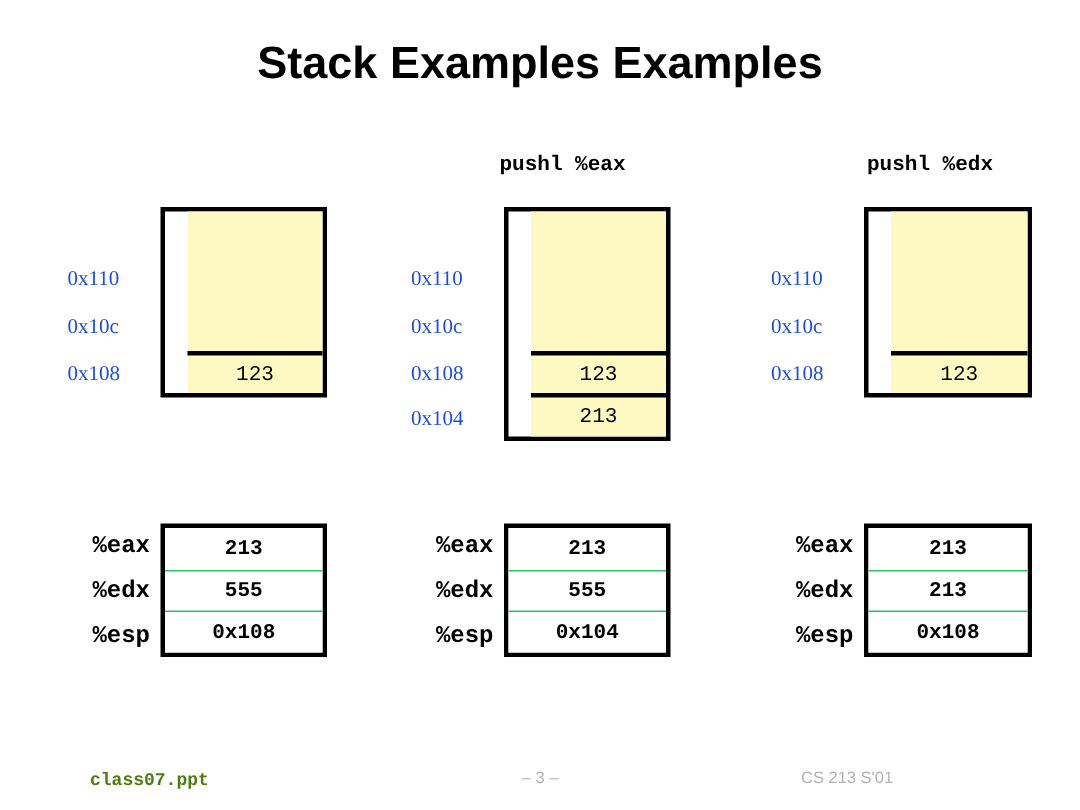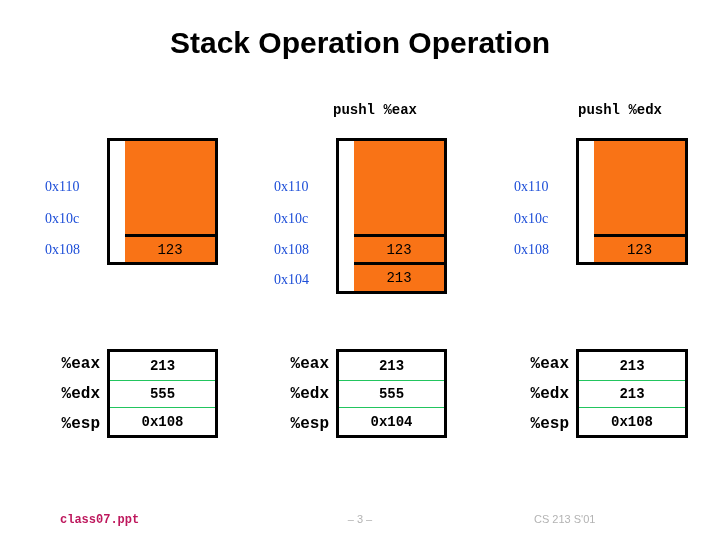--- a/index.html
+++ b/index.html
@@ -45,21 +45,21 @@
   
   .stack-box {
     position: absolute;
     border: 3px solid #000000;
     box-sizing: border-box;
     background: #ffffff;
   }
   .stack-cell {
     position: relative;
     box-sizing: border-box;
-    background: #f97316;
+    background: #fef9c3;
     font-family: "Liberation Mono", monospace;
     font-size: 14px;
     color: #000000;
     display: flex;
     align-items: center;
     justify-content: center;
     white-space: nowrap;
     margin-left: 15px;
   }
   .stack-cell.divider-top {
@@ -111,21 +111,21 @@
   .footer-item {
     position: absolute;
     top: 513px;
     white-space: nowrap;
   }
   #footer-left {
     left: 60px;
     font-family: "Liberation Mono", monospace;
     font-weight: bold;
     font-size: 12px;
-    color: #be185d;
+    color: #4d7c0f;
   }
   #footer-center {
     left: 0;
     width: 720px;
     text-align: center;
     font-family: "Liberation Sans", sans-serif;
     font-size: 11px;
     color: #b3b3b3;
   }
   #footer-right {
@@ -133,21 +133,21 @@
     font-family: "Liberation Sans", sans-serif;
     font-size: 11px;
     color: #b3b3b3;
   }
 </style>
 </head>
 <body>
 
 <div id="slide">
 
-  <div id="slide-title">Stack Operation Operation</div>
+  <div id="slide-title">Stack Examples Examples</div>
 
   <div class="addr-label" style="left:45px; top:179px;">0x110</div>
   <div class="addr-label" style="left:45px; top:211px;">0x10c</div>
   <div class="addr-label" style="left:45px; top:242px;">0x108</div>
 
   <div class="stack-box" style="left:107px; top:138px; width:111px; height:127px;">
     <div class="stack-cell" style="height:93px;"></div>
     <div class="stack-cell divider-top" style="height:28px;">123</div>
   </div>
 

